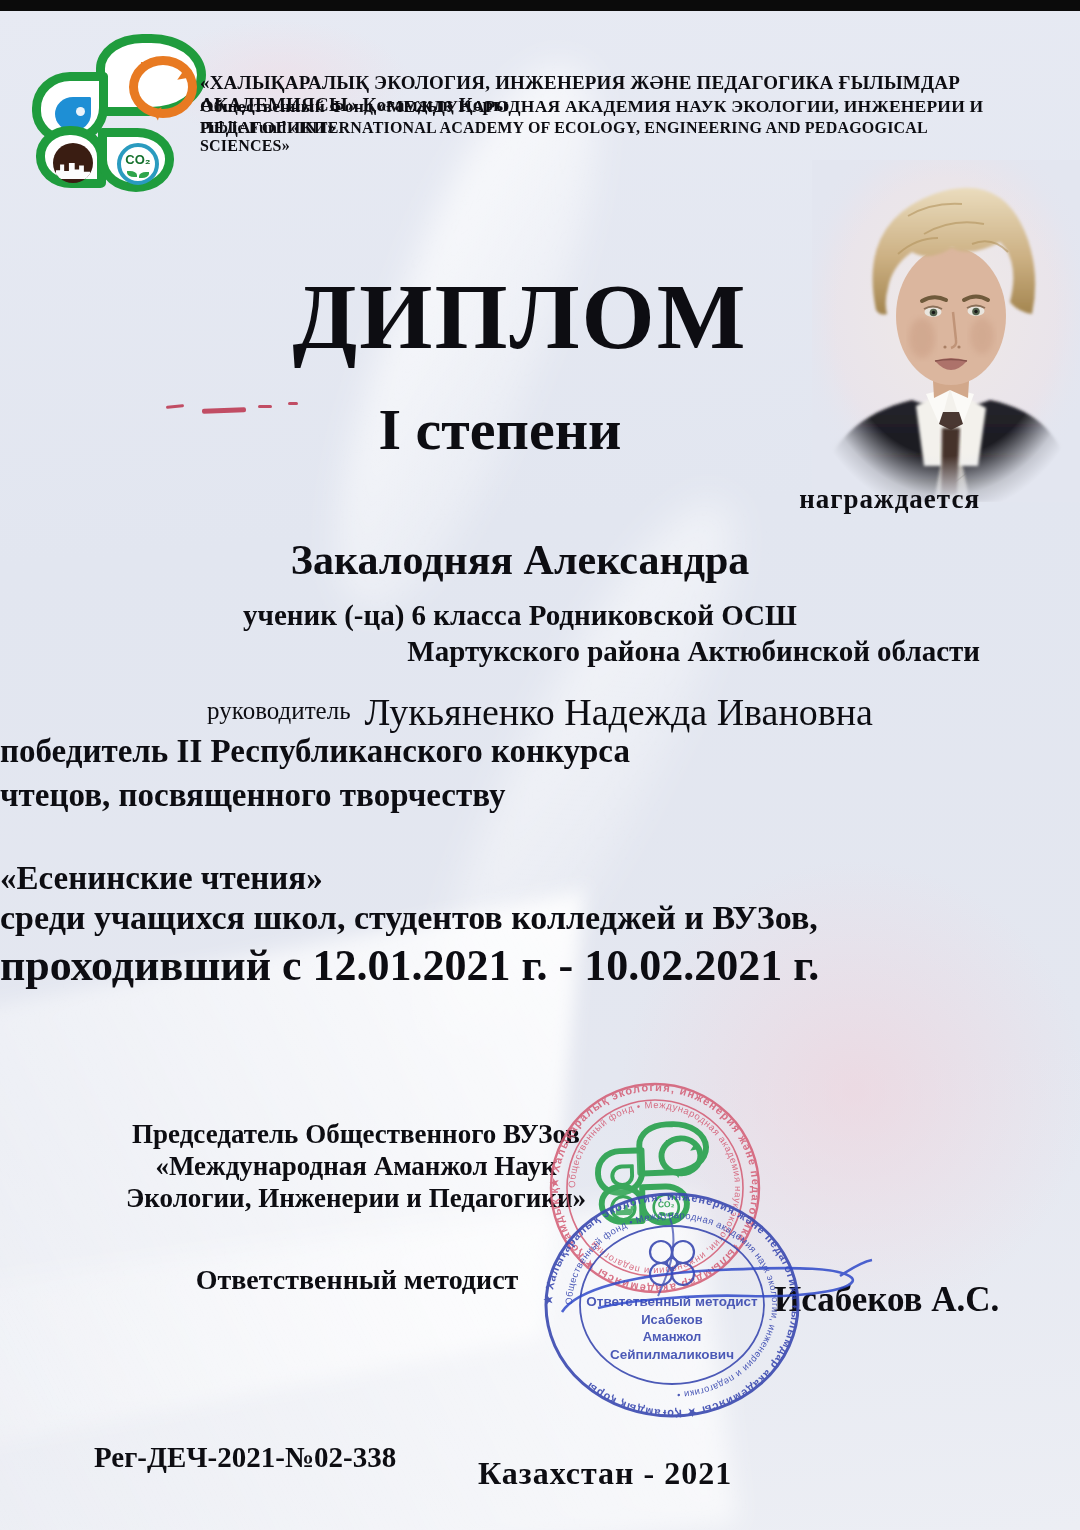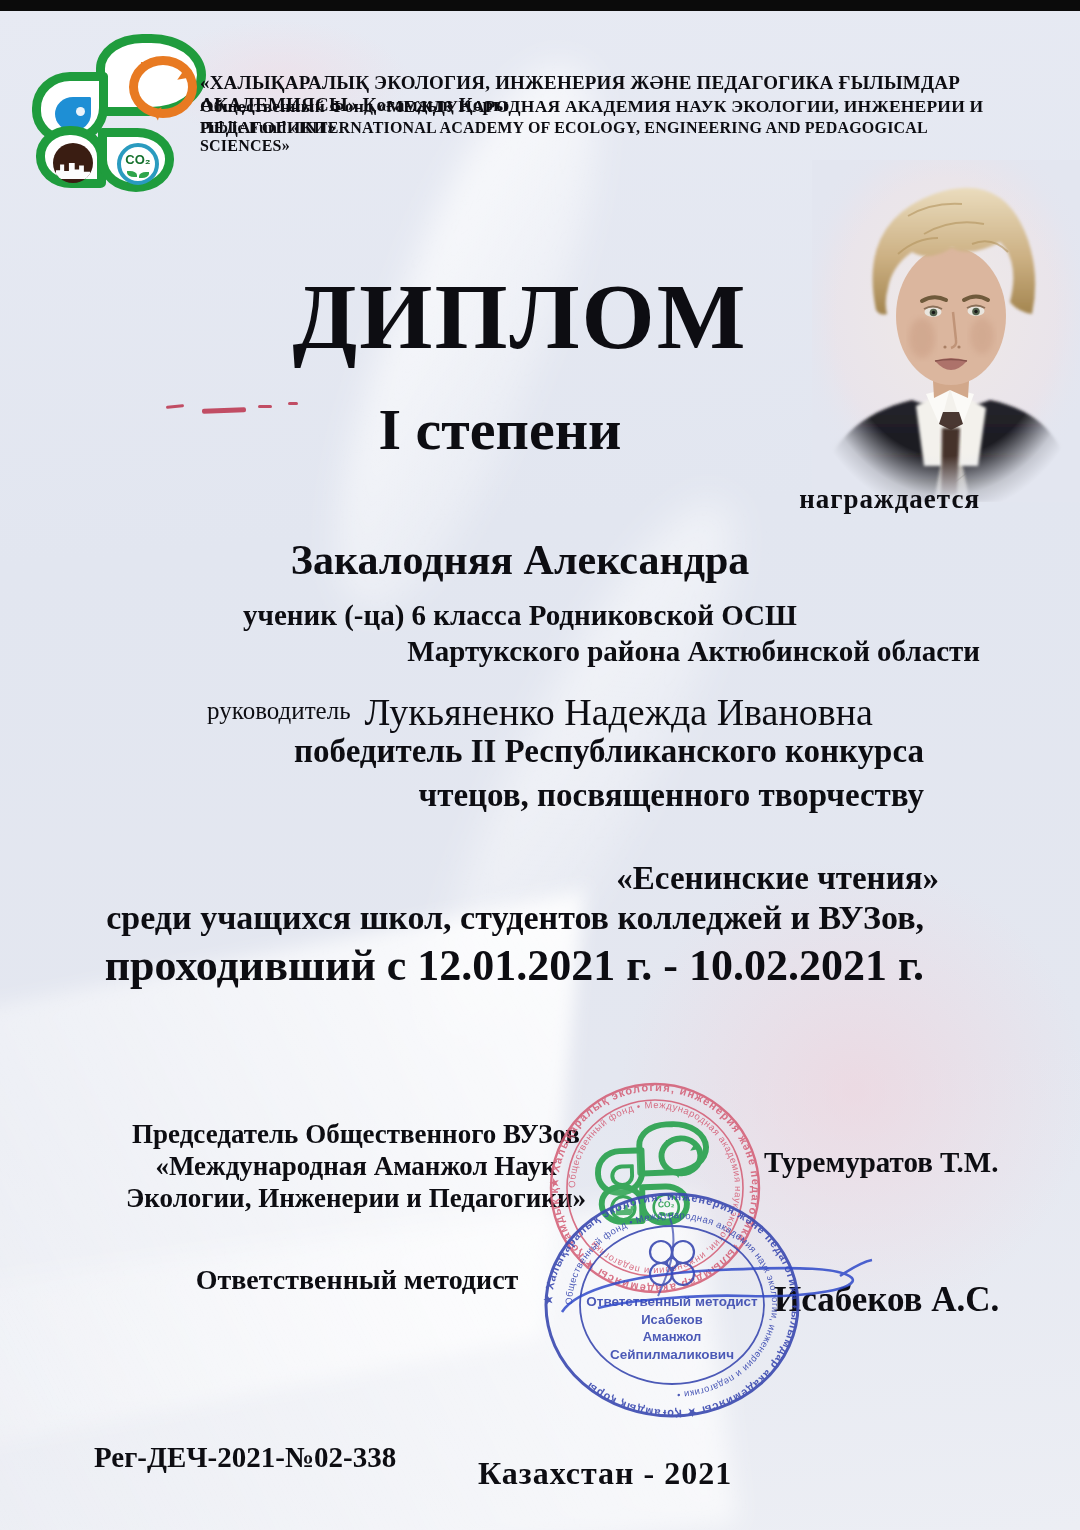--- a/index.html
+++ b/index.html
@@ -88,22 +88,22 @@
 
   
   .r-name{left:60px;top:536px;width:920px;text-align:center;font-size:42px;font-weight:bold;}
   .r-d1{left:60px;top:599px;width:920px;text-align:center;font-size:29px;font-weight:bold;}
   .r-d2{left:30px;top:635px;width:950px;text-align:right;font-size:29px;font-weight:bold;}
   .r-sup{left:40px;top:690px;width:1000px;text-align:center;font-weight:normal;}
   .r-sup .lbl{font-size:25px;vertical-align:6px;}
   .r-sup .nm{font-size:38px;margin-left:14px;}
 
   
-  .aw{left:0;width:900px;text-align:right;font-weight:bold;font-size:33px;margin-left:24px;}
-  .aw0{top:733px;}.aw1{top:777px;}.aw2{top:819px;}.aw3{top:860px;padding-left:15px;}
+  .aw{left:0;width:900px;text-align:left;font-weight:bold;font-size:33px;}
+  .aw0{top:733px;}.aw1{top:777px;}.aw2{top:819px;}.aw3{top:860px;}
   .aw4{top:899px;font-size:34px;}.aw5{top:940px;font-size:44px;}
 
   
   .sg{font-weight:bold;}
   .sg-chair{left:116px;top:1118px;width:480px;text-align:center;font-size:27px;line-height:32px;}
   .sg-chair-name{left:764px;top:1146px;font-size:29px;}
   .sg-meth{left:117px;top:1263px;width:480px;text-align:center;font-size:28px;line-height:34px;}
   .sg-meth-name{left:774px;top:1280px;font-size:35px;}
 
   
@@ -263,21 +263,20 @@
   <div class="abs aw aw1">чтецов, посвященного творчеству</div>
   <div class="abs aw aw3">«Есенинские чтения»</div>
   <div class="abs aw aw4">среди учащихся школ, студентов колледжей и ВУЗов,</div>
   <div class="abs aw aw5">проходивший с 12.01.2021 г. - 10.02.2021 г.</div>
 
   <div class="abs sg sg-chair">
     <div>Председатель Общественного ВУЗов</div>
     <div>«Международная Аманжол Наук</div>
     <div>Экологии, Инженерии и Педагогики»</div>
   </div>
-  <div class="abs sg sg-chair-name">Туремуратов Т.М.</div>
   <div class="abs sg sg-meth">
     <div>Ответственный методист</div>
   </div>
   <div class="abs sg sg-meth-name">Исабеков А.С.</div>
 
   <div class="abs stamp-zone">
 
     <svg class="red-stamp" width="240" height="240" viewBox="0 0 240 240">
       <defs>
         <path id="redOuter" d="M 120,120 m -97,0 a 97,97 0 1,1 194,0 a 97,97 0 1,1 -194,0"></path>

